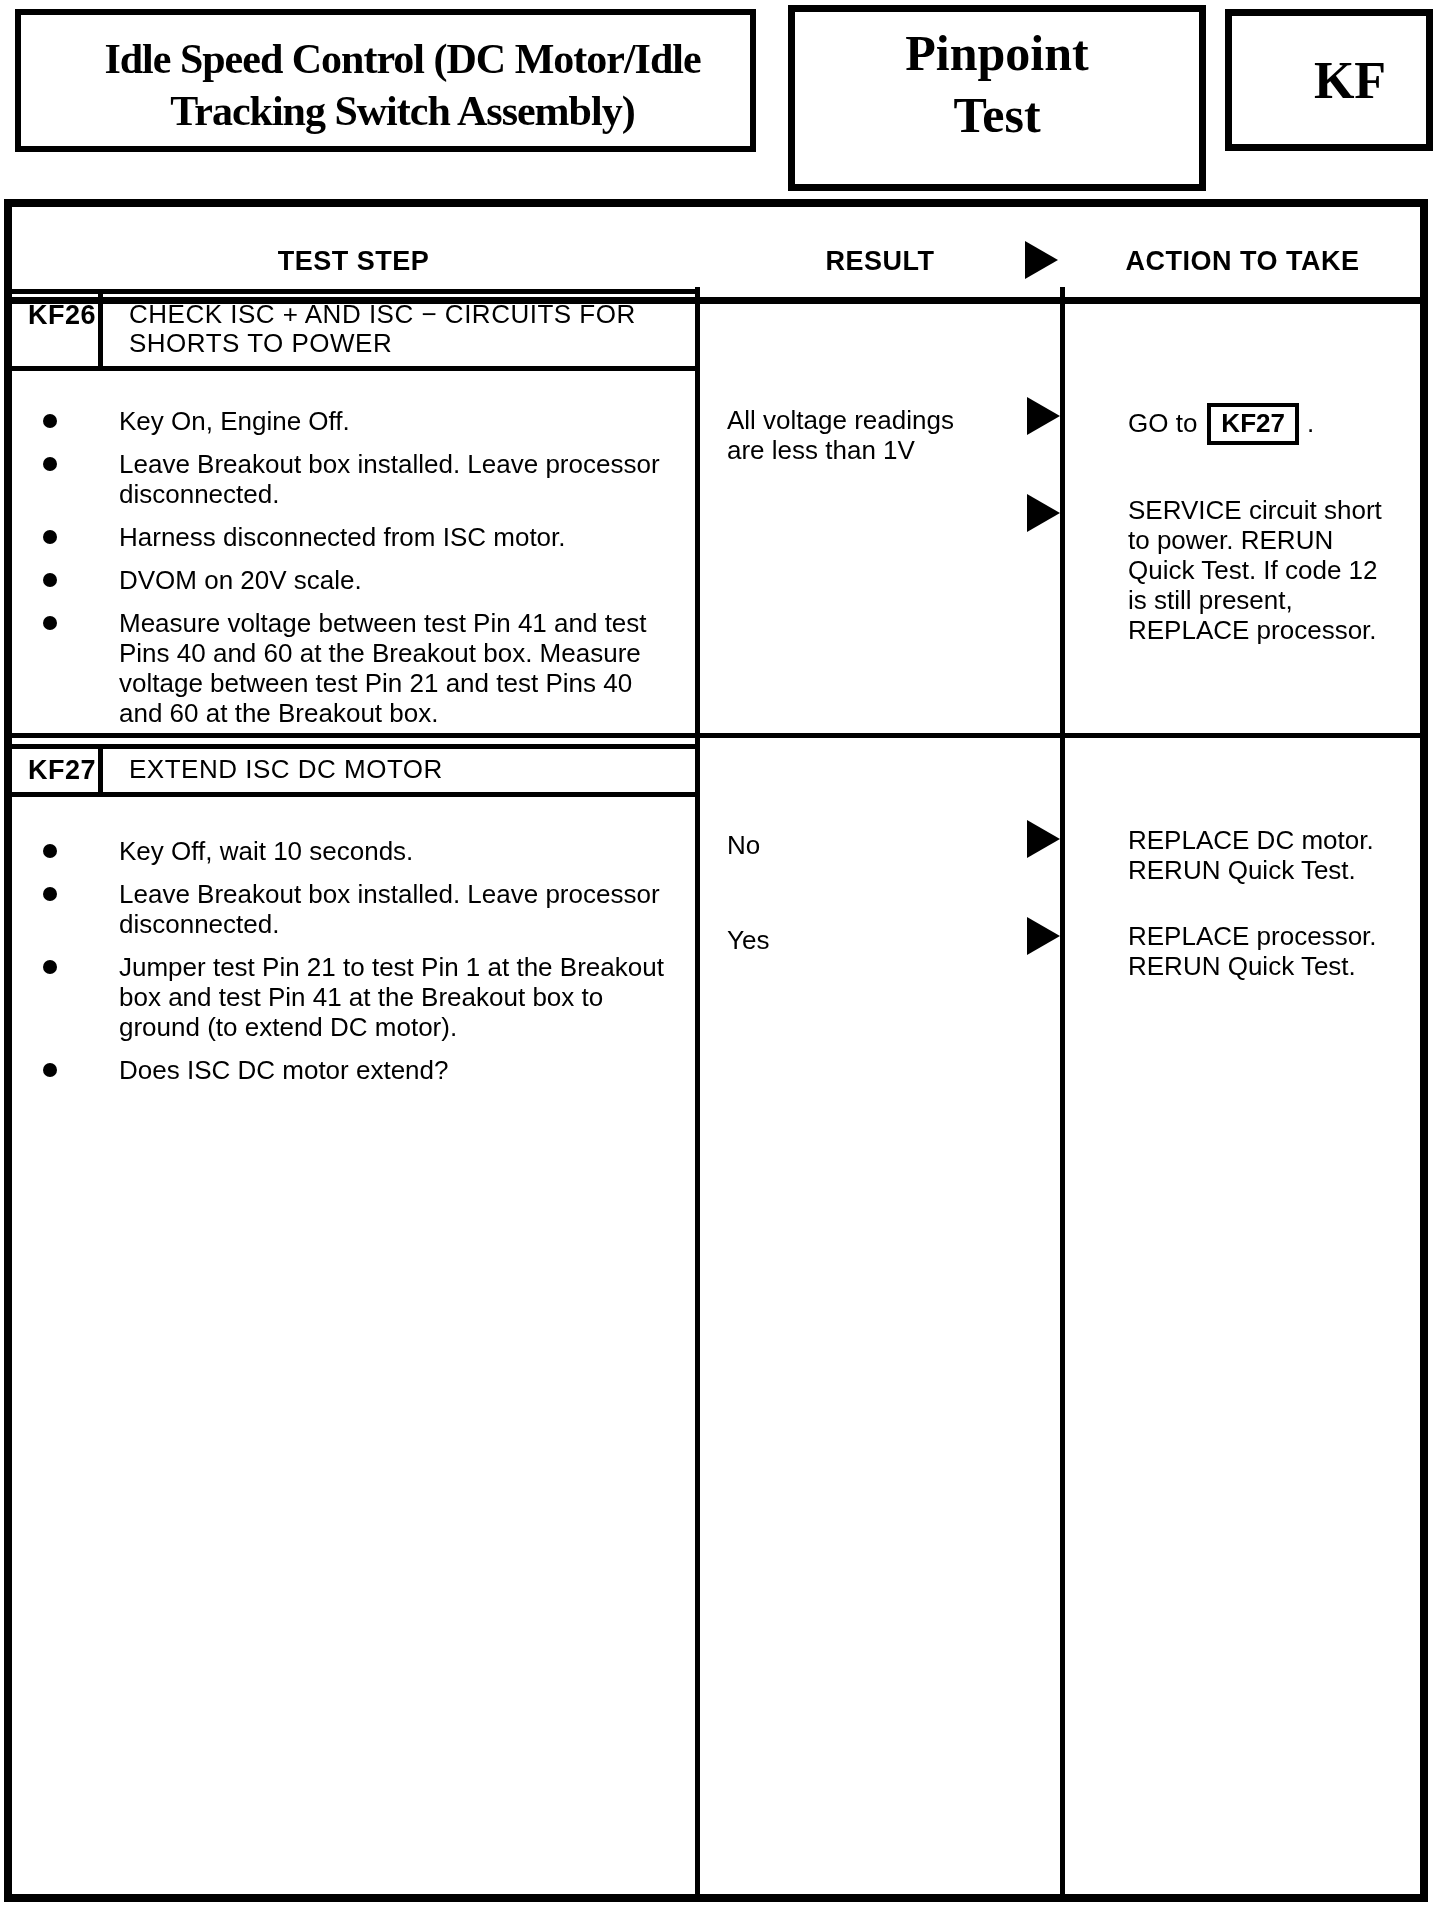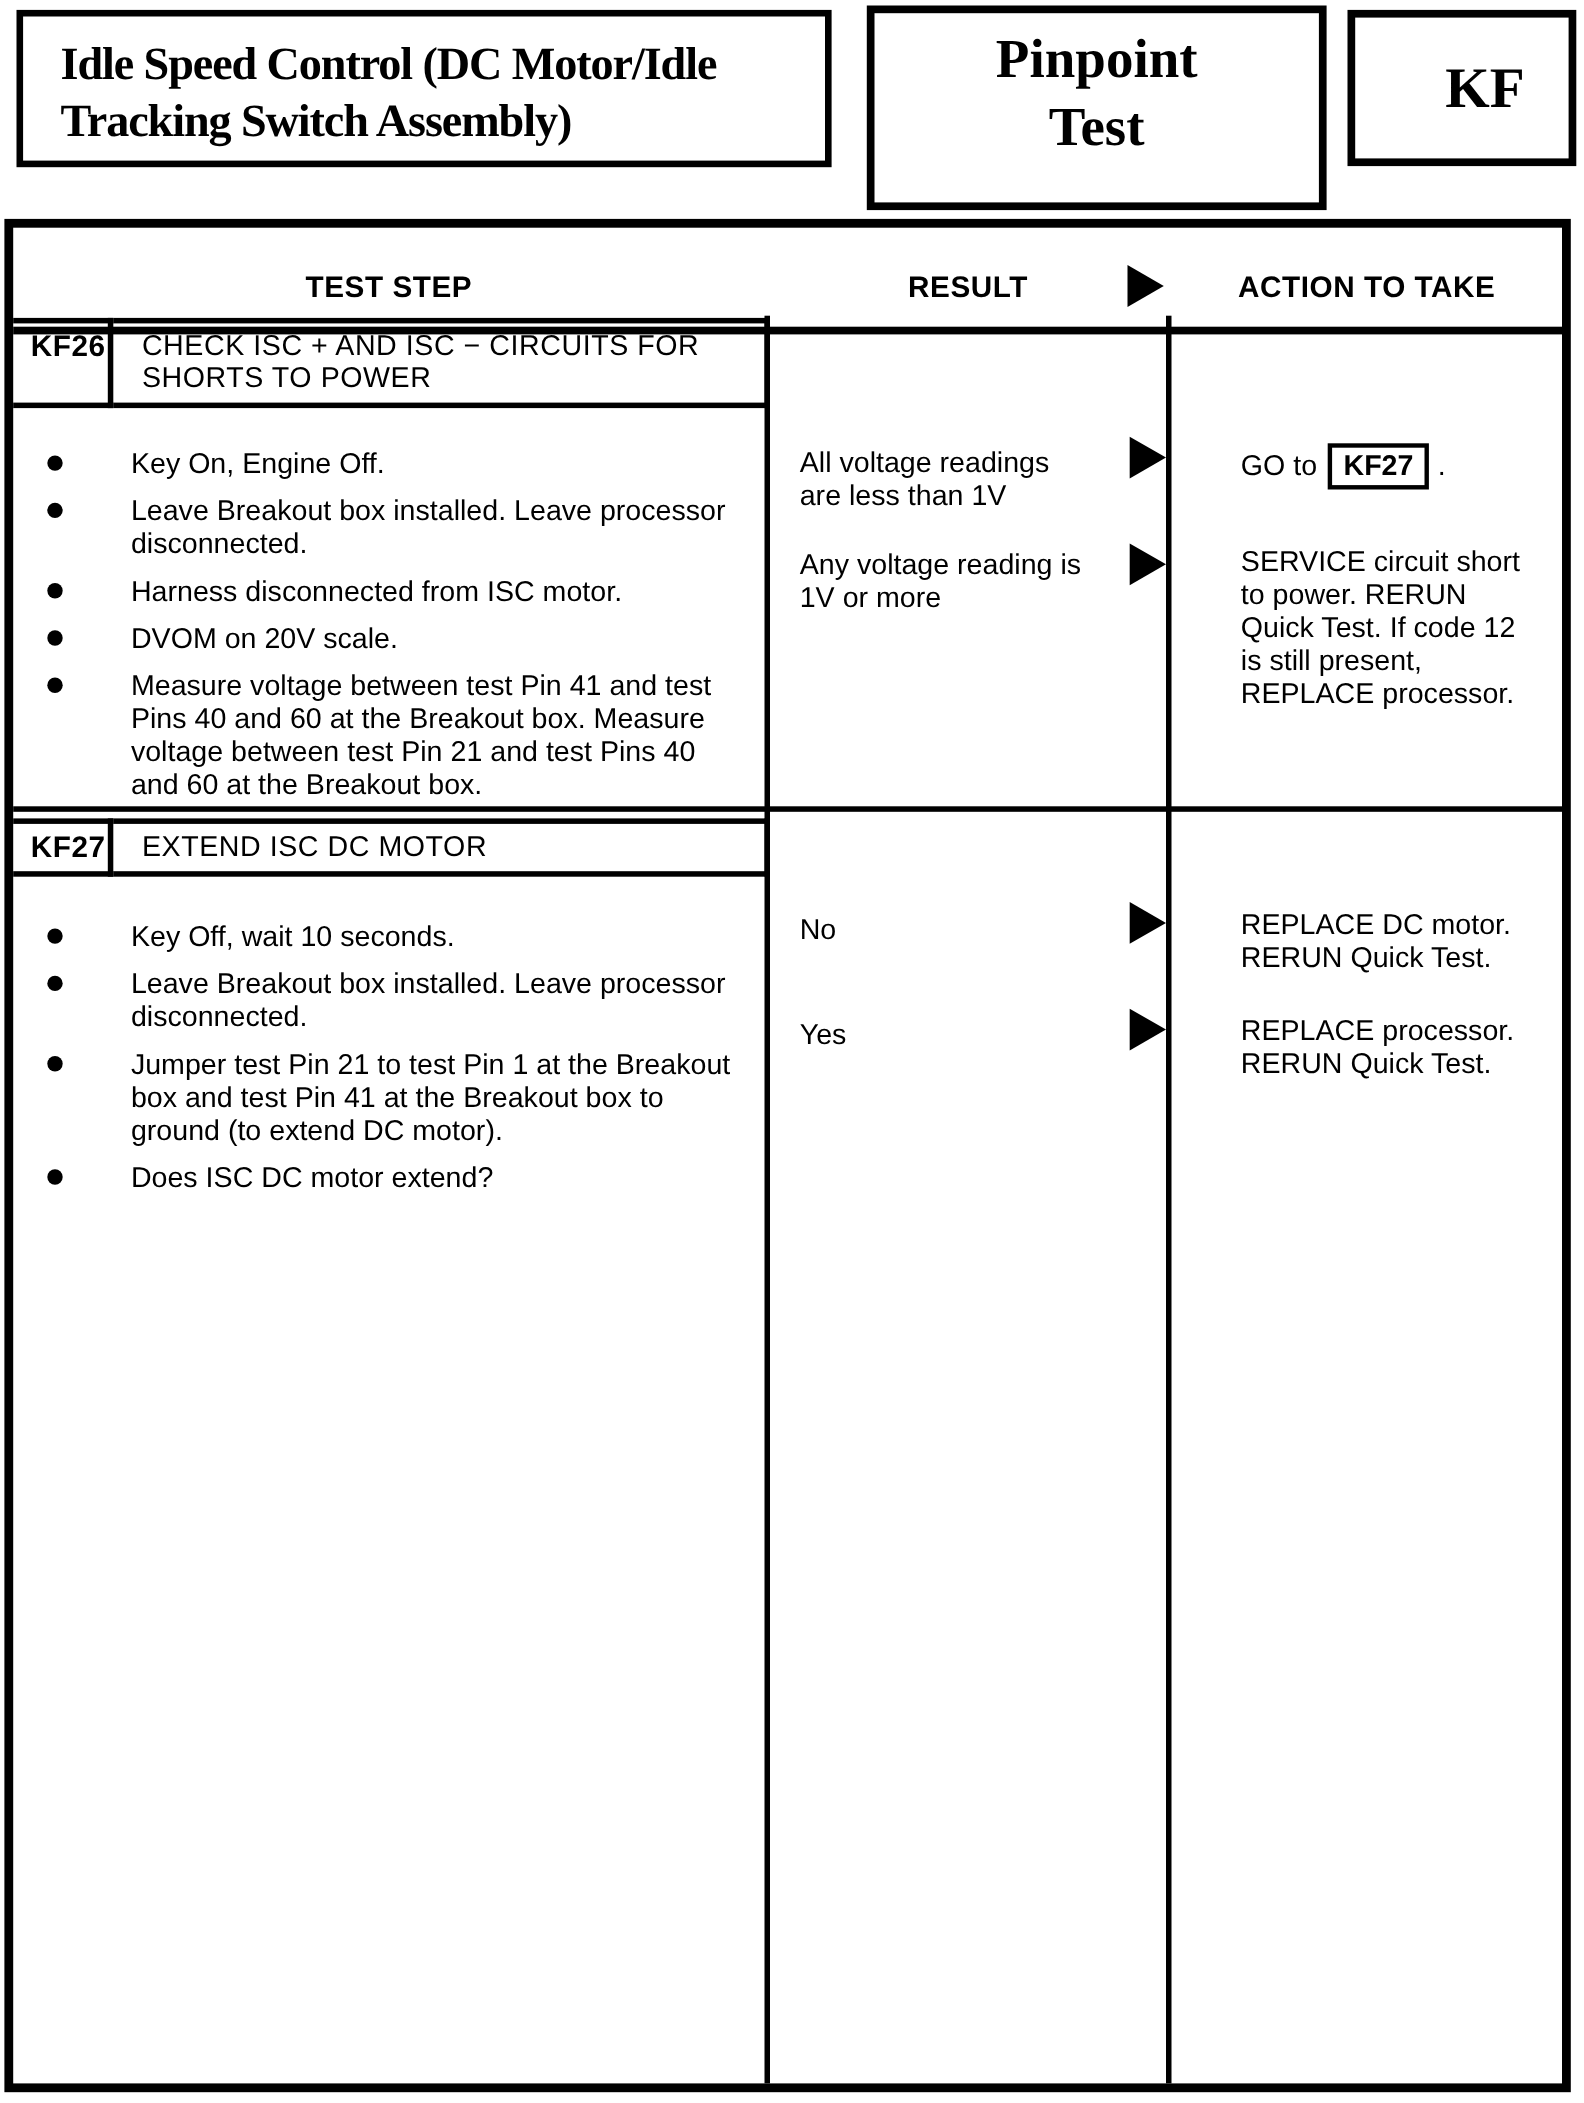--- a/index.html
+++ b/index.html
@@ -12,20 +12,21 @@
   .abs { position:absolute; }
   .pre { white-space:pre-line; }
 
   
   #title-box {
     left:15px; top:9px; width:741px; height:143px;
     border:6px solid #000; box-sizing:border-box;
     padding:18px 0 0 34px;
     font:bold 42px/52px "Liberation Serif", serif;
     letter-spacing:-1px;
+    text-align:center;
   }
   #pinpoint-box {
     left:788px; top:5px; width:418px; height:186px;
     border:7px solid #000; box-sizing:border-box;
     text-align:center; padding-top:10px;
     font:bold 50px/62px "Liberation Serif", serif;
   }
   #kf-box {
     left:1225px; top:9px; width:208px; height:142px;
     border:7px solid #000; box-sizing:border-box;
@@ -166,22 +167,20 @@
         </li>
     </ul>
 
     <div class="result pre" id="r1">All voltage readings
 are less than 1V</div>
     <div class="arrow" id="a1"></div>
     <div class="action" id="act1">
       <span>GO to</span><span class="ref-box">KF27</span><span>.</span>
     </div>
 
-    <div class="result pre" id="r2">Any voltage reading is
-1V or more</div>
     <div class="arrow" id="a2"></div>
     <div class="action pre" id="act2">SERVICE circuit short
 to power. RERUN
 Quick Test. If code 12
 is still present,
 REPLACE processor.</div>
 
     <div class="label-row" id="kf27-row">
       <div class="step-id">KF27</div>
       <div class="step-title pre">EXTEND ISC DC MOTOR</div>

